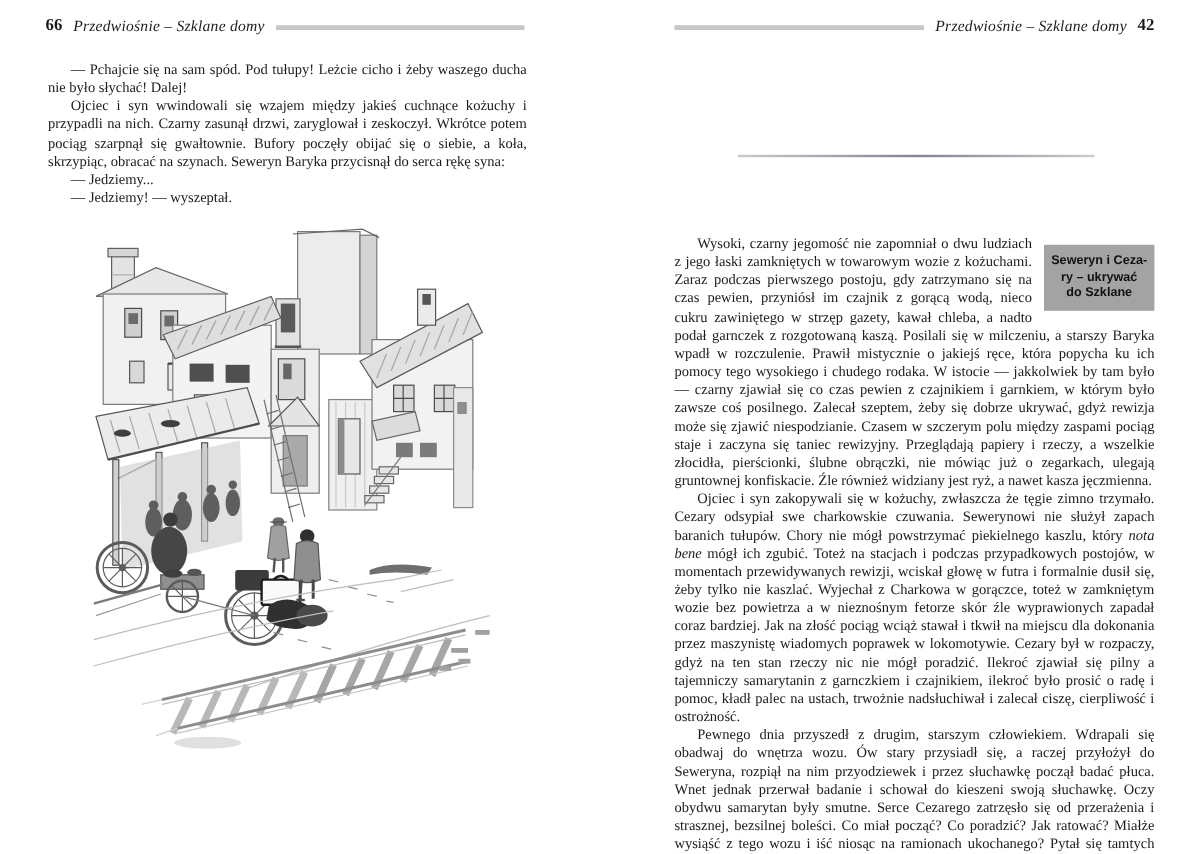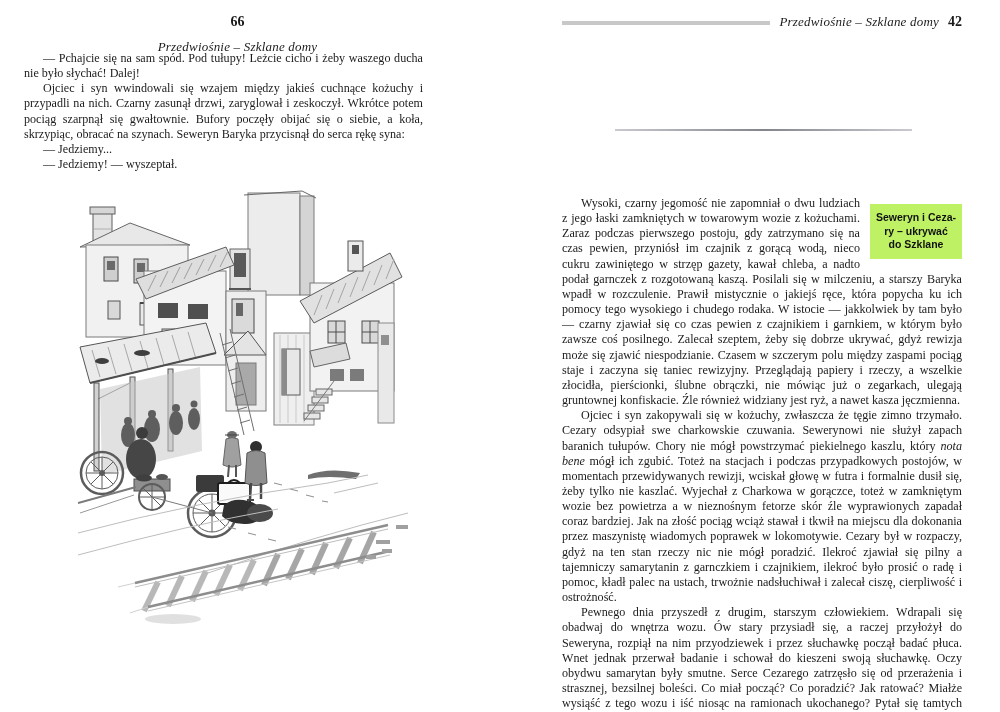--- a/index.html
+++ b/index.html
@@ -3,34 +3,34 @@
 <meta charset="utf-8">
 <style>
   html,body{margin:0;padding:0;background:#e9e9e9;}
   .spread{
     position:relative;width:1000px;height:712px;background:#ffffff;
     font-family:"Liberation Serif", serif;color:#1b1b1b;overflow:hidden;
     margin:0 auto;
   }
   
   .header{position:absolute;top:14px;display:flex;align-items:center;gap:9px;height:16px;}
-  .header.left{left:38px;width:399px;flex-direction:column;}
+  .header.left{left:38px;width:399px;}
   .header.right{left:562px;width:400px;}
   .page-num{font-weight:bold;font-size:14px;line-height:16px;}
   .run-title{font-style:italic;font-size:13px;white-space:nowrap;letter-spacing:.2px;}
   .header-rule{flex:1;height:4px;background:#c8c8c8;margin-top:1px;}
   
   .body-text{position:absolute;font-size:12.1px;line-height:15.15px;text-align:justify;}
   .body-text p{margin:0;text-indent:19px;}
-  .body-left{left:24px;top:51px;width:399px;}
+  .body-left{left:40px;top:51px;width:399px;}
   .body-right{left:562px;top:196px;width:400px;}
   
   .margin-note{
     float:right;width:88px;margin:8px 0 10px 10px;padding:7px 2px;
-    background:#bef264;text-align:center;text-indent:0;
+    background:#a3a3a3;text-align:center;text-indent:0;
     font-family:"Liberation Sans", sans-serif;font-weight:bold;
     font-size:10.5px;line-height:13.5px;color:#111;
   }
   .margin-note span{display:block;white-space:nowrap;}
   
   .section-divider{
     position:absolute;left:615px;top:129px;width:297px;height:1.5px;
     background:linear-gradient(90deg,#c9c9cf 0%,#84848e 50%,#c9c9cf 100%);
   }
   

